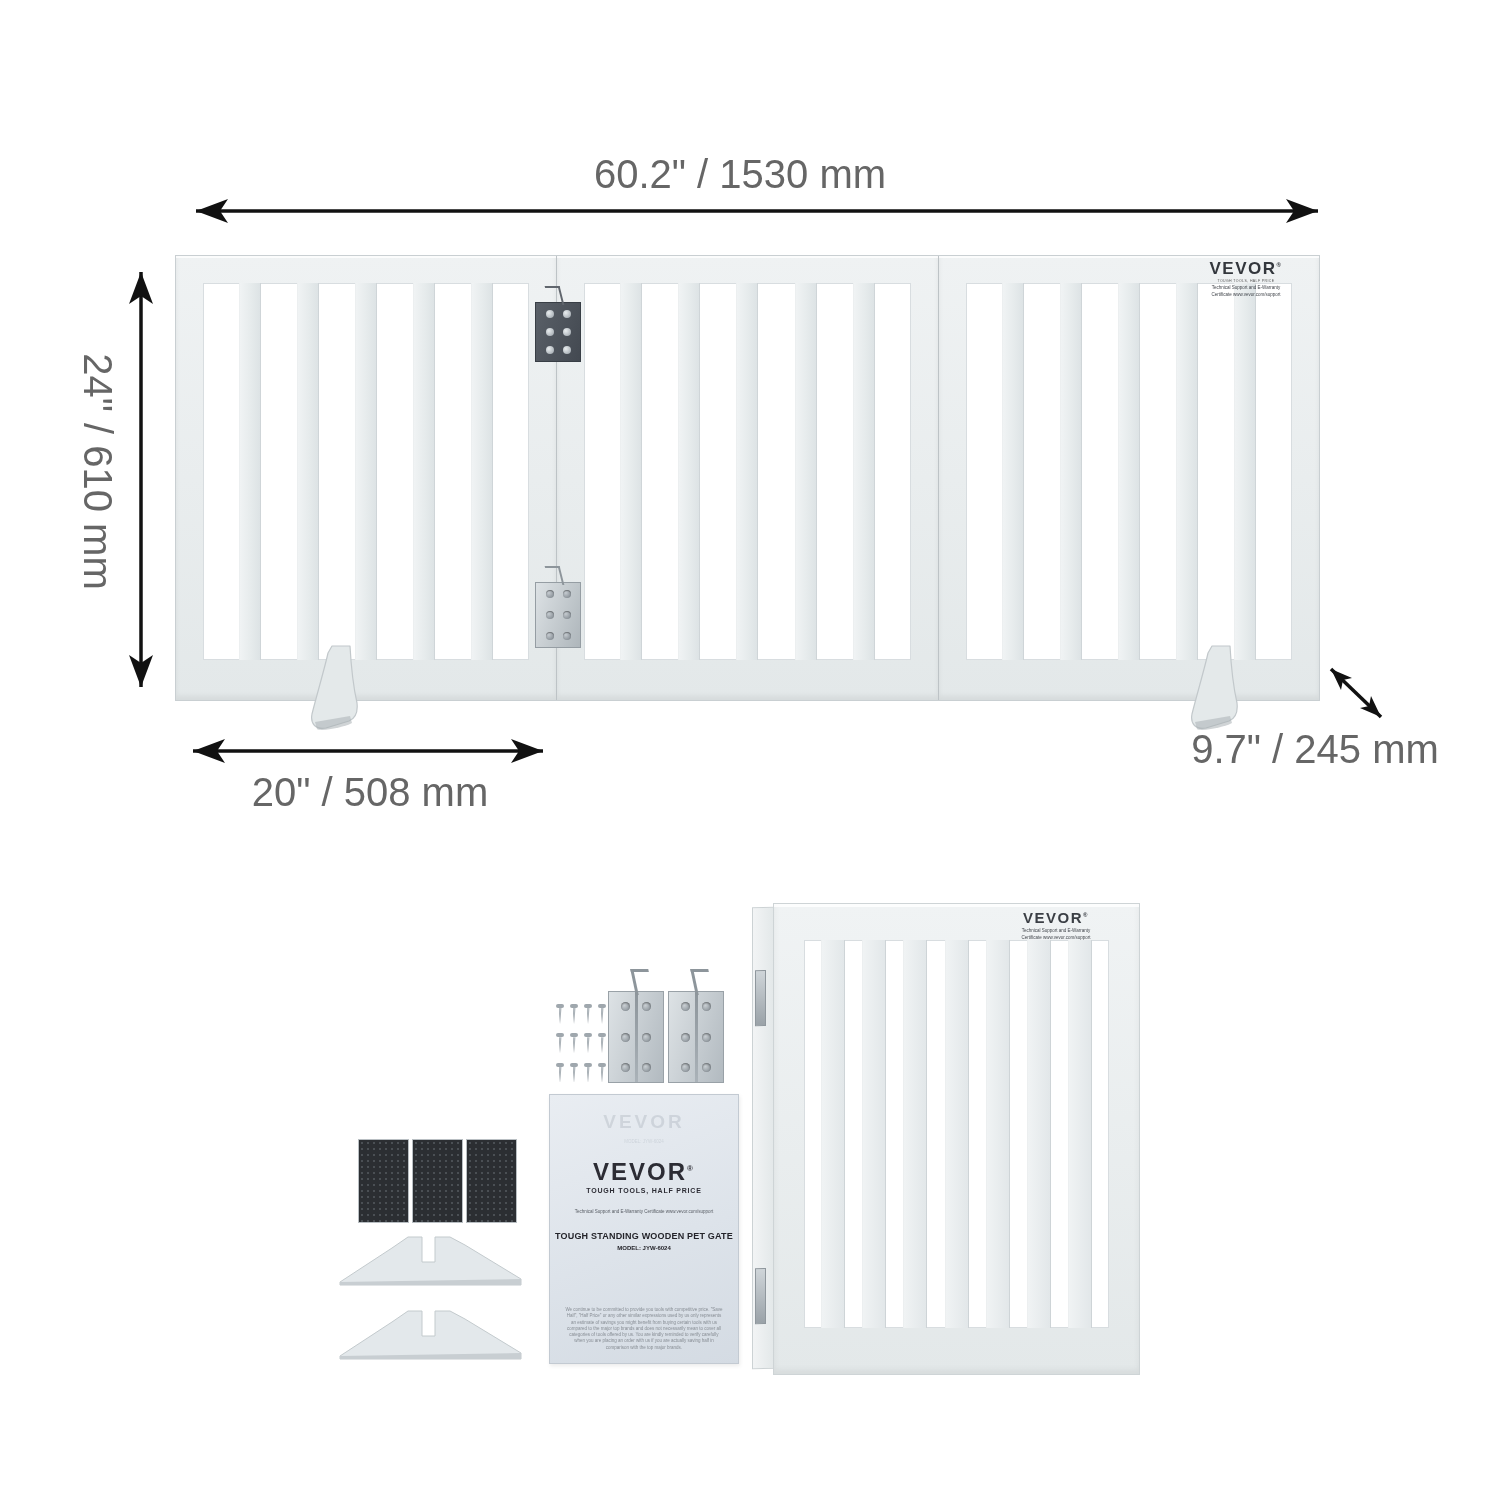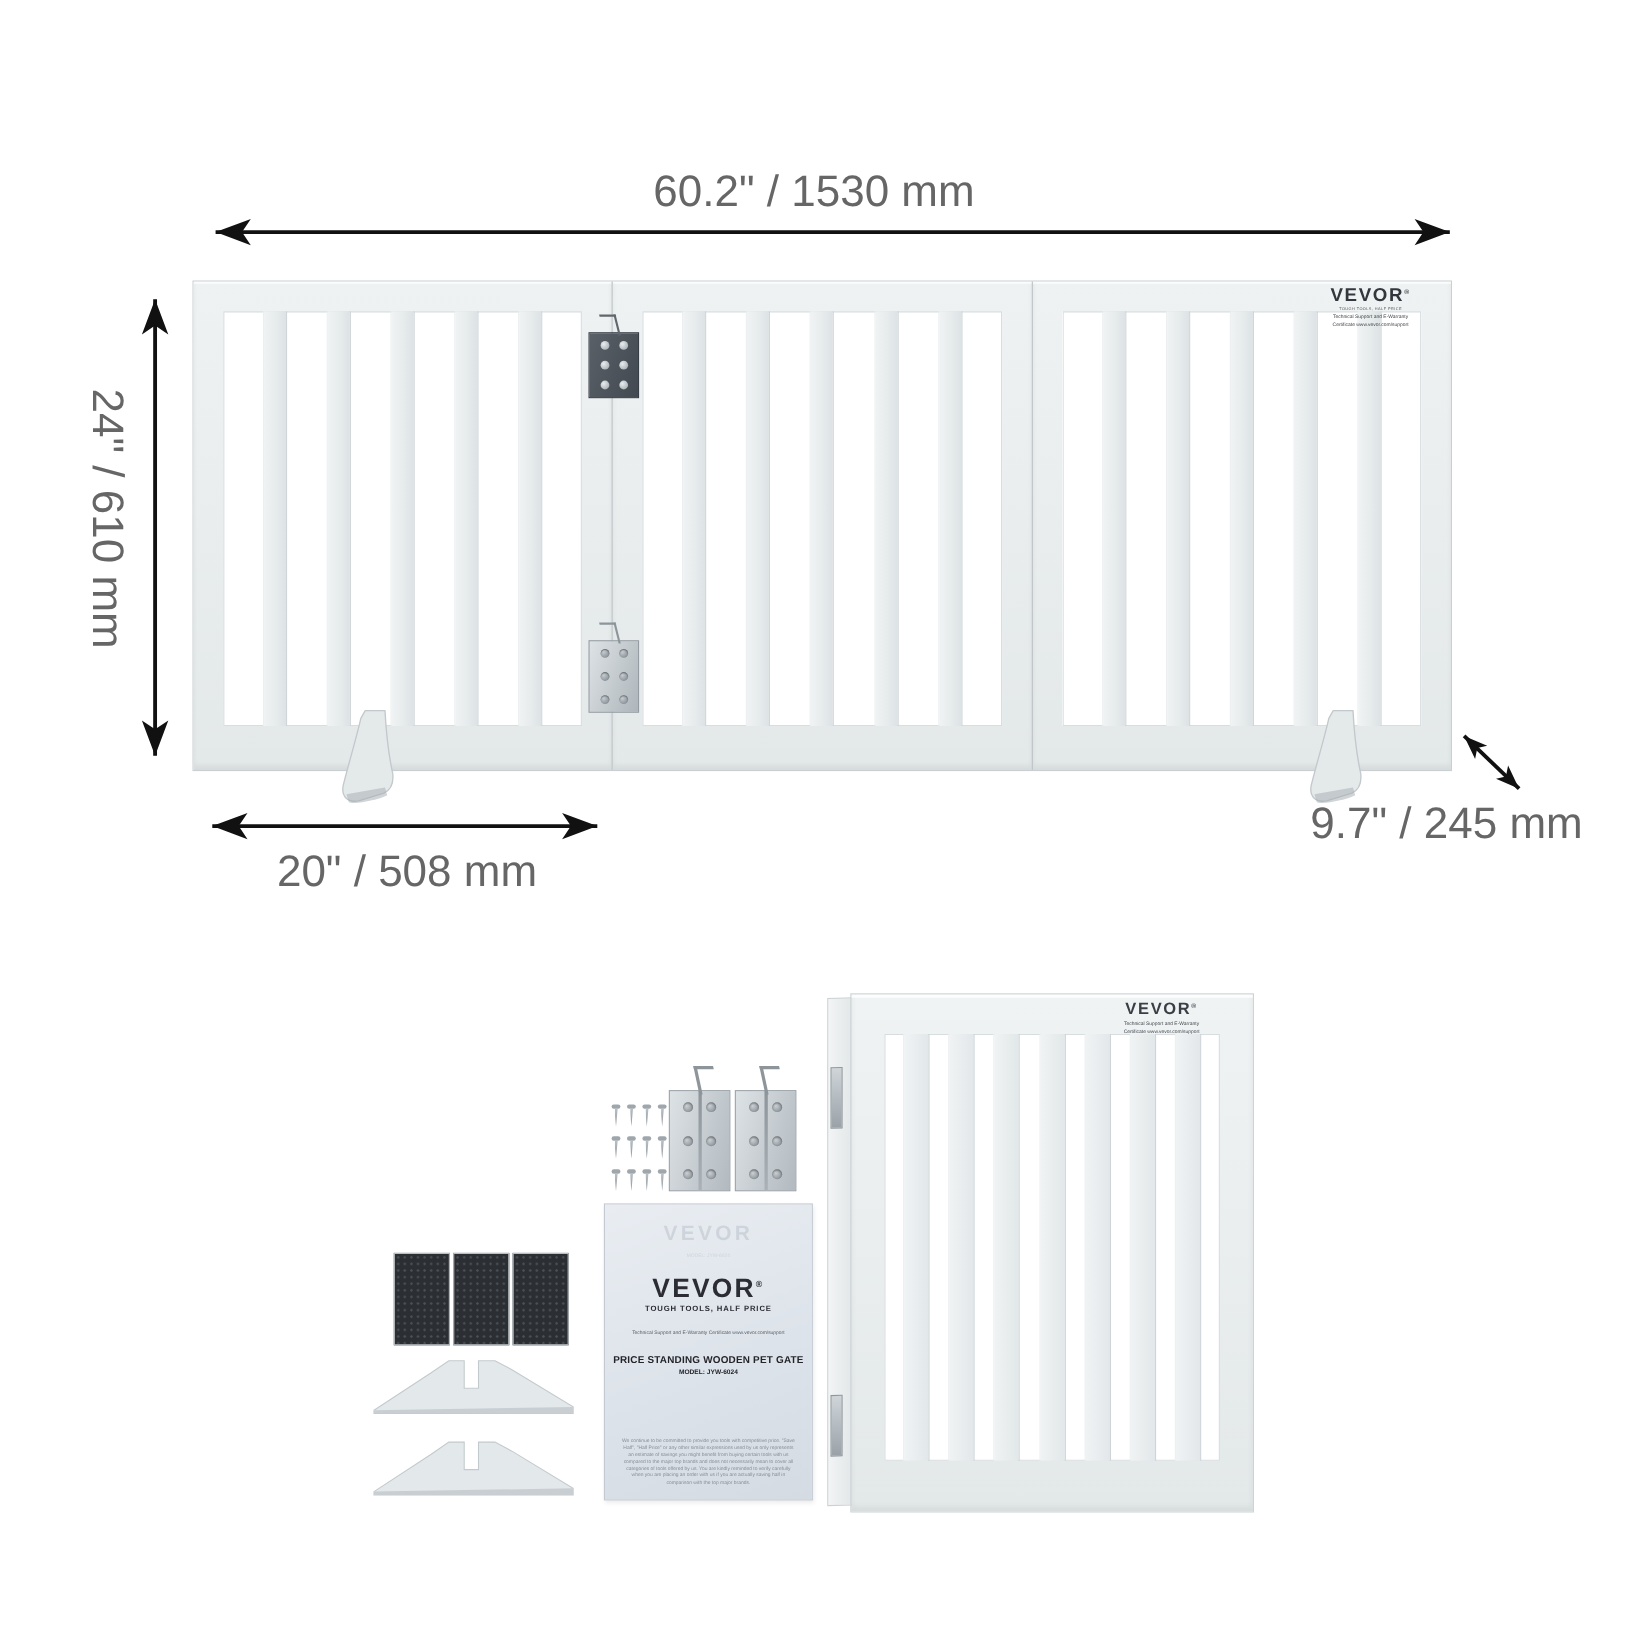--- a/index.html
+++ b/index.html
@@ -240,21 +240,21 @@
     <polygon points="2,50 54,16 70,5 84,5 84,30 97,30 97,5 112,5 127,13 183,47 183,53 2,53" fill="#e3e8eb" stroke="#c3cacd" stroke-width="1"></polygon>
     <polygon points="2,50 183,47 183,53 2,53" fill="#c8ced2"></polygon>
   </svg>
 
   <div class="manual">
     <div class="ghost ghost-logo">VEVOR</div>
     <div class="ghost ghost-model">MODEL: JYW-6024</div>
     <div class="mlogo"><span>VEVOR</span><sup>®</sup></div>
     <div class="mtag">TOUGH TOOLS, HALF PRICE</div>
     <div class="msup">Technical Support and E-Warranty Certificate    www.vevor.com/support</div>
-    <div class="mtitle">PRICE STANDING WOODEN PET GATE</div>
+    <div class="mtitle">TOUGH STANDING WOODEN PET GATE</div>
     <div class="mmodel">MODEL: JYW-6024</div>
     <div class="mdisc">We continue to be committed to provide you tools with competitive price. "Save Half", "Half Price" or any other similar expressions used by us only represents an estimate of savings you might benefit from buying certain tools with us compared to the major top brands and does not necessarily mean to cover all categories of tools offered by us. You are kindly reminded to verify carefully when you are placing an order with us if you are actually saving half in comparison with the top major brands.</div>
   </div>
 
   <div class="fpanel">
     <div class="fside">
       <div class="fleaf" style="top:62px;"></div>
       <div class="fleaf" style="top:360px;"></div>
     </div>
     <div class="fmain">

